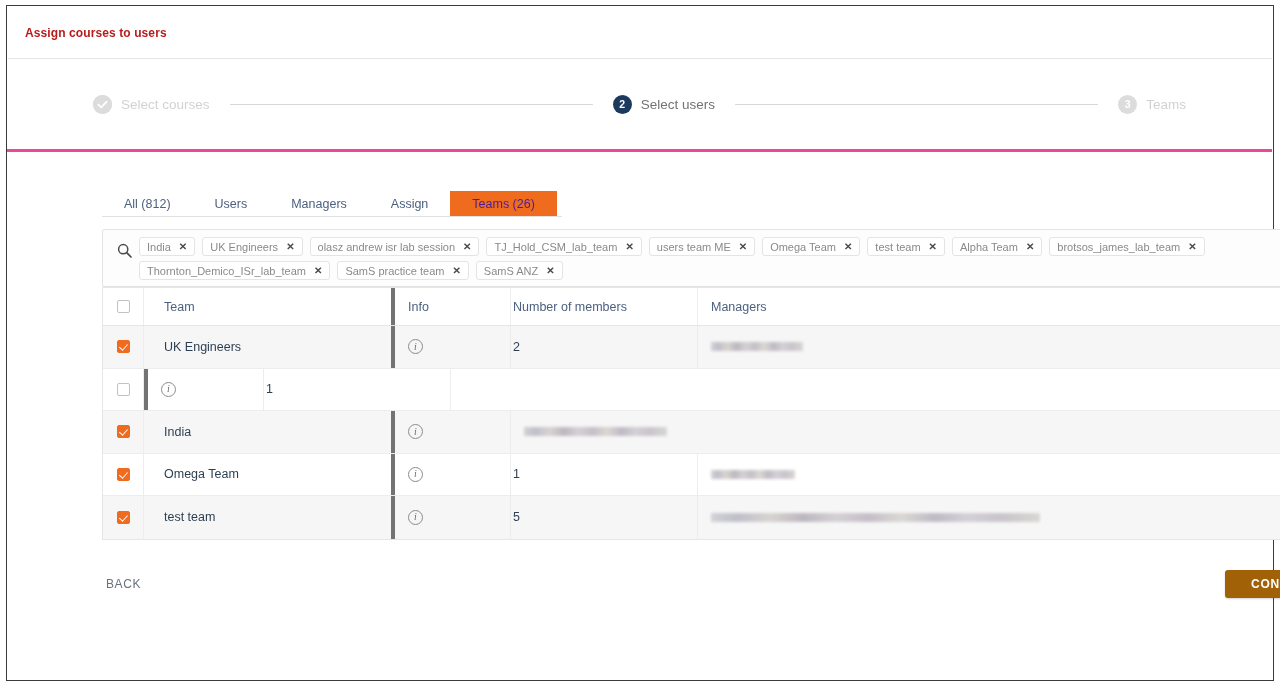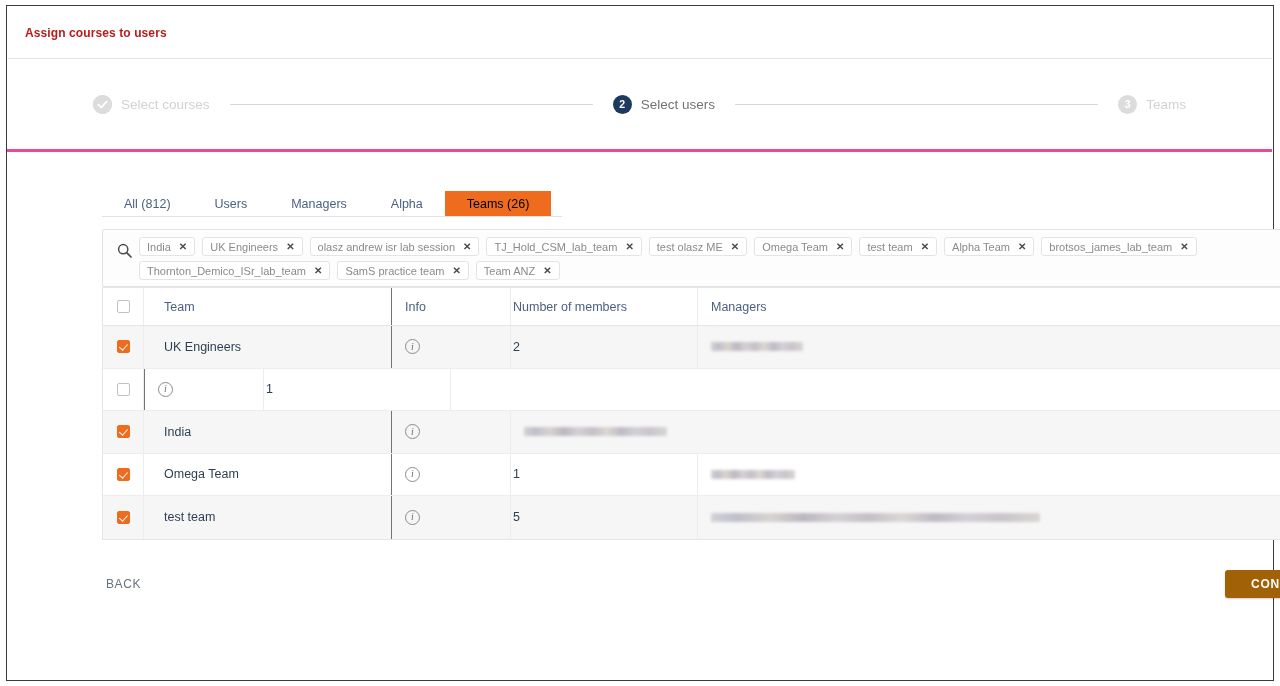--- a/index.html
+++ b/index.html
@@ -140,21 +140,21 @@
     justify-content: center;
     font-size: 12.5px;
     color: #4c6180;
     padding: 0 22px;
     cursor: pointer;
     background: transparent;
     user-select: none;
   }
   .tab.active {
     background: #ef6c1f;
-    color: #000000;
+    color: #4c1d95;
     font-weight: normal;
   }
 
   
   .search-box {
     margin-top: 12px;
     border: 1px solid #e3e3e3;
     background: #fdfdfd;
     border-radius: 2px;
     min-height: 44px;
@@ -235,21 +235,21 @@
   .cell {
     font-size: 12.5px;
     color: #2e3f52;
     box-sizing: border-box;
     display: flex;
     align-items: center;
     height: 100%;
   }
   .c-check  { width: 41px; flex: 0 0 41px; justify-content: center; border-right: 1px solid #ededed; }
   .c-team   { width: 247px; flex: 0 0 247px; padding-left: 20px; }
-  .c-info   { width: 119px; flex: 0 0 119px; padding-left: 13px; border-left: 1px solid #737373; }
+  .c-info   { width: 119px; flex: 0 0 119px; padding-left: 13px; border-left: 4px solid #737373; }
   .c-num    { width: 187px; flex: 0 0 187px; padding-left: 2px; border-left: 1px solid #ededed; }
   .c-mgr    { flex: 1 1 auto; padding-left: 13px; border-left: 1px solid #ededed; overflow: hidden; }
 
   .thead .c-check { border-right: 1px solid #ededed; }
 
   
   .cb {
     width: 13px;
     height: 13px;
     border: 1px solid #c2c2c2;
@@ -399,21 +399,21 @@
 
       </div>
     </div>
 
     <div class="content">
 
       <div class="tabs">
         <div class="tab">All (812)</div>
         <div class="tab">Users</div>
         <div class="tab">Managers</div>
-        <div class="tab">Alpha</div>
+        <div class="tab">Assign</div>
         <div class="tab active">Teams (26)</div>
       </div>
 
       <div class="search-box">
         <div class="search-icon">
           <svg width="15" height="15" viewBox="0 0 15 15" aria-hidden="true">
             <circle cx="6.2" cy="6.2" r="4.6" fill="none" stroke="#4a4a4a" stroke-width="1.5"></circle>
             <line x1="9.7" y1="9.7" x2="14" y2="14" stroke="#4a4a4a" stroke-width="1.7" stroke-linecap="round"></line>
           </svg>
         </div>
@@ -428,21 +428,21 @@
             </span>
             <span class="chip">
               <span>olasz andrew isr lab session</span>
               <span class="chip-x">✕</span>
             </span>
             <span class="chip">
               <span>TJ_Hold_CSM_lab_team</span>
               <span class="chip-x">✕</span>
             </span>
             <span class="chip">
-              <span>test olasz ME</span>
+              <span>users team ME</span>
               <span class="chip-x">✕</span>
             </span>
             <span class="chip">
               <span>Omega Team</span>
               <span class="chip-x">✕</span>
             </span>
             <span class="chip">
               <span>test team</span>
               <span class="chip-x">✕</span>
             </span>
@@ -456,21 +456,21 @@
             </span>
             <span class="chip">
               <span>Thornton_Demico_ISr_lab_team</span>
               <span class="chip-x">✕</span>
             </span>
             <span class="chip">
               <span>SamS practice team</span>
               <span class="chip-x">✕</span>
             </span>
             <span class="chip">
-              <span>Team ANZ</span>
+              <span>SamS ANZ</span>
               <span class="chip-x">✕</span>
             </span>
           </div>
       </div>
 
 
       <div class="table">
 
         <div class="trow thead">
           <div class="cell c-check">

